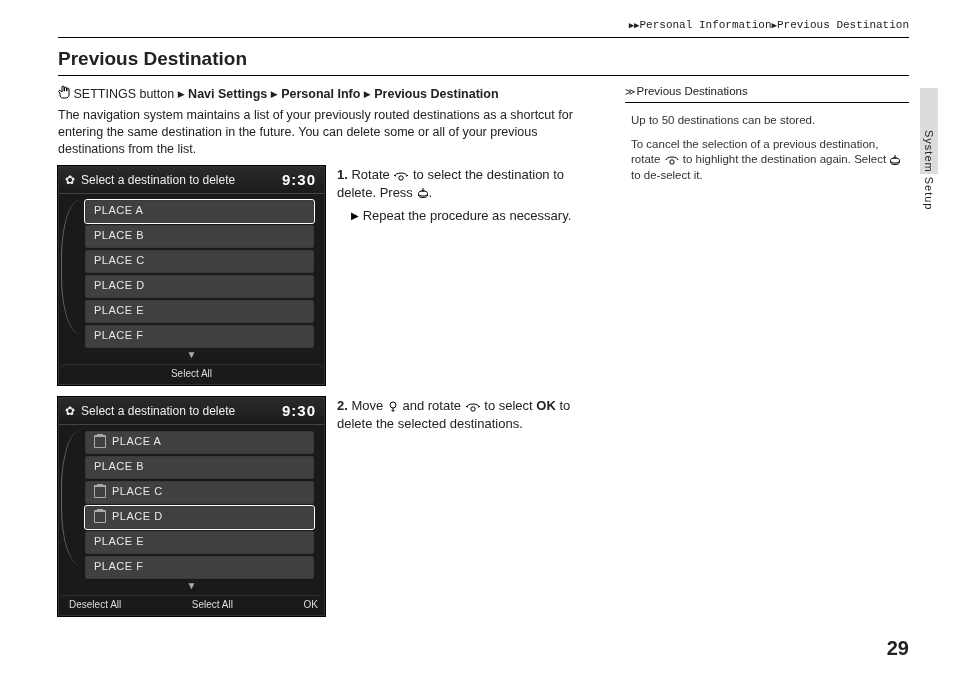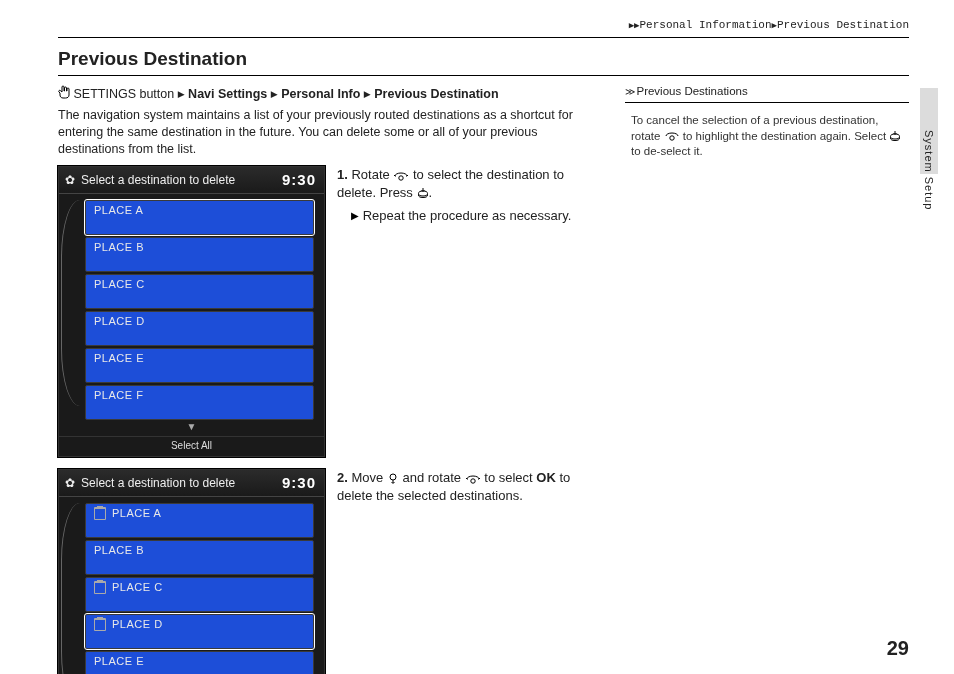--- a/index.html
+++ b/index.html
@@ -60,41 +60,42 @@
     background: linear-gradient(#2b2b2b,#1a1a1a);
     border-bottom: 1px solid #444;
     color:#eee;
   }
   .scr-header .left { display:flex; align-items:center; gap:6px; font-size:12px; }
   .gear { font-size:12px; }
   .clock { font-weight:bold; font-size:15px; letter-spacing:1px; color:#fff; }
   .scr-body { padding: 4px 4px 2px 4px; position:relative; }
   .scr-list { }
   .scr-row {
-    background: #1d4ed8;
+    background: #404040;
     border: 1px solid #3a3a3a;
     border-radius: 2px;
     margin: 2px 6px 2px 22px;
-    padding: 1px 6px 16px 8px;
+    padding: 1px 6px 4px 8px;
     color: #e8e8e8;
     font-size: 11px;
     letter-spacing: 0.5px;
     display:flex; align-items:center; gap:6px;
     height:16px;
   }
   .scr-row.selected { outline: 1px solid #fff; }
   .arc {
     position:absolute; left:2px; top:6px; bottom:30px; width:18px;
     border-left: 1px solid #666; border-radius: 40px 0 0 40px / 120px 0 0 120px;
     pointer-events:none;
   }
   .scr-footer {
     display:flex; justify-content:center; align-items:center; gap:40px;
     padding: 2px 6px 4px; font-size:10px; color:#ddd;
     border-top:1px solid #333;
+    border-radius:7px;
   }
   .scr-footer.three { justify-content:space-between; padding-left:10px; }
   .caret-down { text-align:center; color:#aaa; font-size:10px; margin-top:-2px;}
   .trashmini { display:inline-block; width:10px; height:10px; border:1px solid #aaa; border-top:2px solid #aaa; border-radius:1px; position:relative; }
   .trashmini:before{content:""; position:absolute; left:2px; right:2px; top:-3px; height:1px; background:#aaa;}
 
   .step-text { flex: 1; font-size: 13px; }
   .step-text .num { font-weight: bold; }
   .step-text .sub { margin: 6px 0 0 14px; }
   .tri-bullet { color:#000; font-size:10px; margin-right:4px; position:relative; top:-1px; }
@@ -263,20 +264,21 @@
               </svg></span><span> to select </span><b>OK</b><span> to delete the selected destinations.</span>
         </div>
       </div>
     </div>
 
     <div class="col-right">
       <div class="side-head">
         <span class="chev">≫</span>
         <span>Previous Destinations</span>
       </div>
+      <div class="side-para">Up to 50 destinations can be stored.</div>
       <div class="side-para">
         <span>To cancel the selection of a previous destination, rotate </span><span class="dial-icon"><svg width="16" height="12" viewBox="0 0 16 12">
               <path d="M2 6a6 3 0 0 1 12 0" fill="none" stroke="#000" stroke-width="1"></path>
               <circle cx="8" cy="8" r="2.2" fill="none" stroke="#000"></circle>
             </svg></span><span> to highlight the destination again. Select </span><span class="push-icon"><svg width="12" height="12" viewBox="0 0 12 12">
               <ellipse cx="6" cy="8" rx="4.5" ry="2.5" fill="none" stroke="#000"></ellipse>
               <ellipse cx="6" cy="6.5" rx="4.5" ry="2.5" fill="#fff" stroke="#000"></ellipse>
               <path d="M6 1v3M4.5 3L6 4.5 7.5 3" stroke="#000" fill="none"></path>
             </svg></span><span> to de-select it.</span>
       </div>

